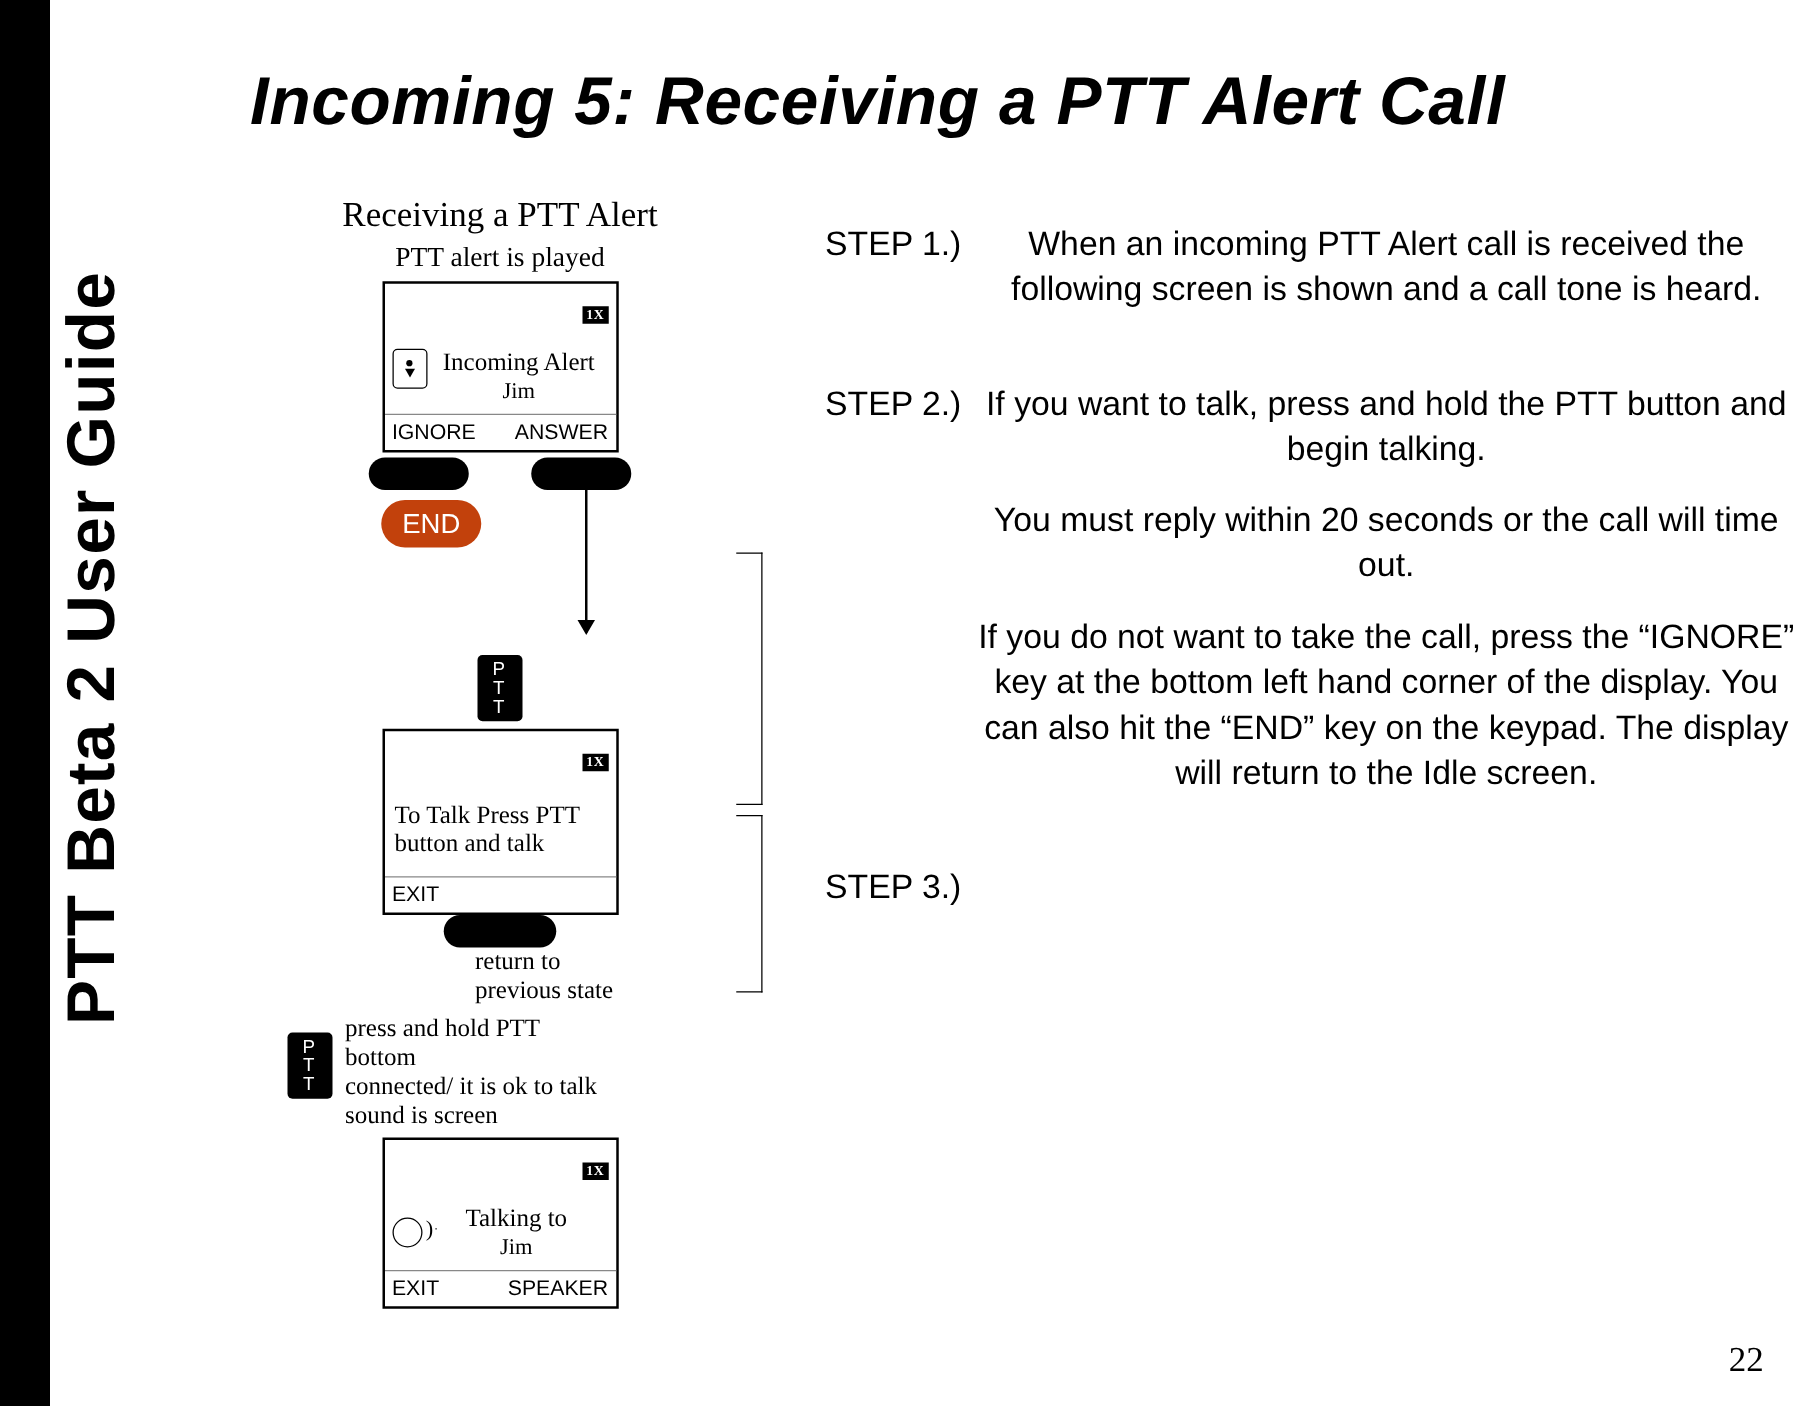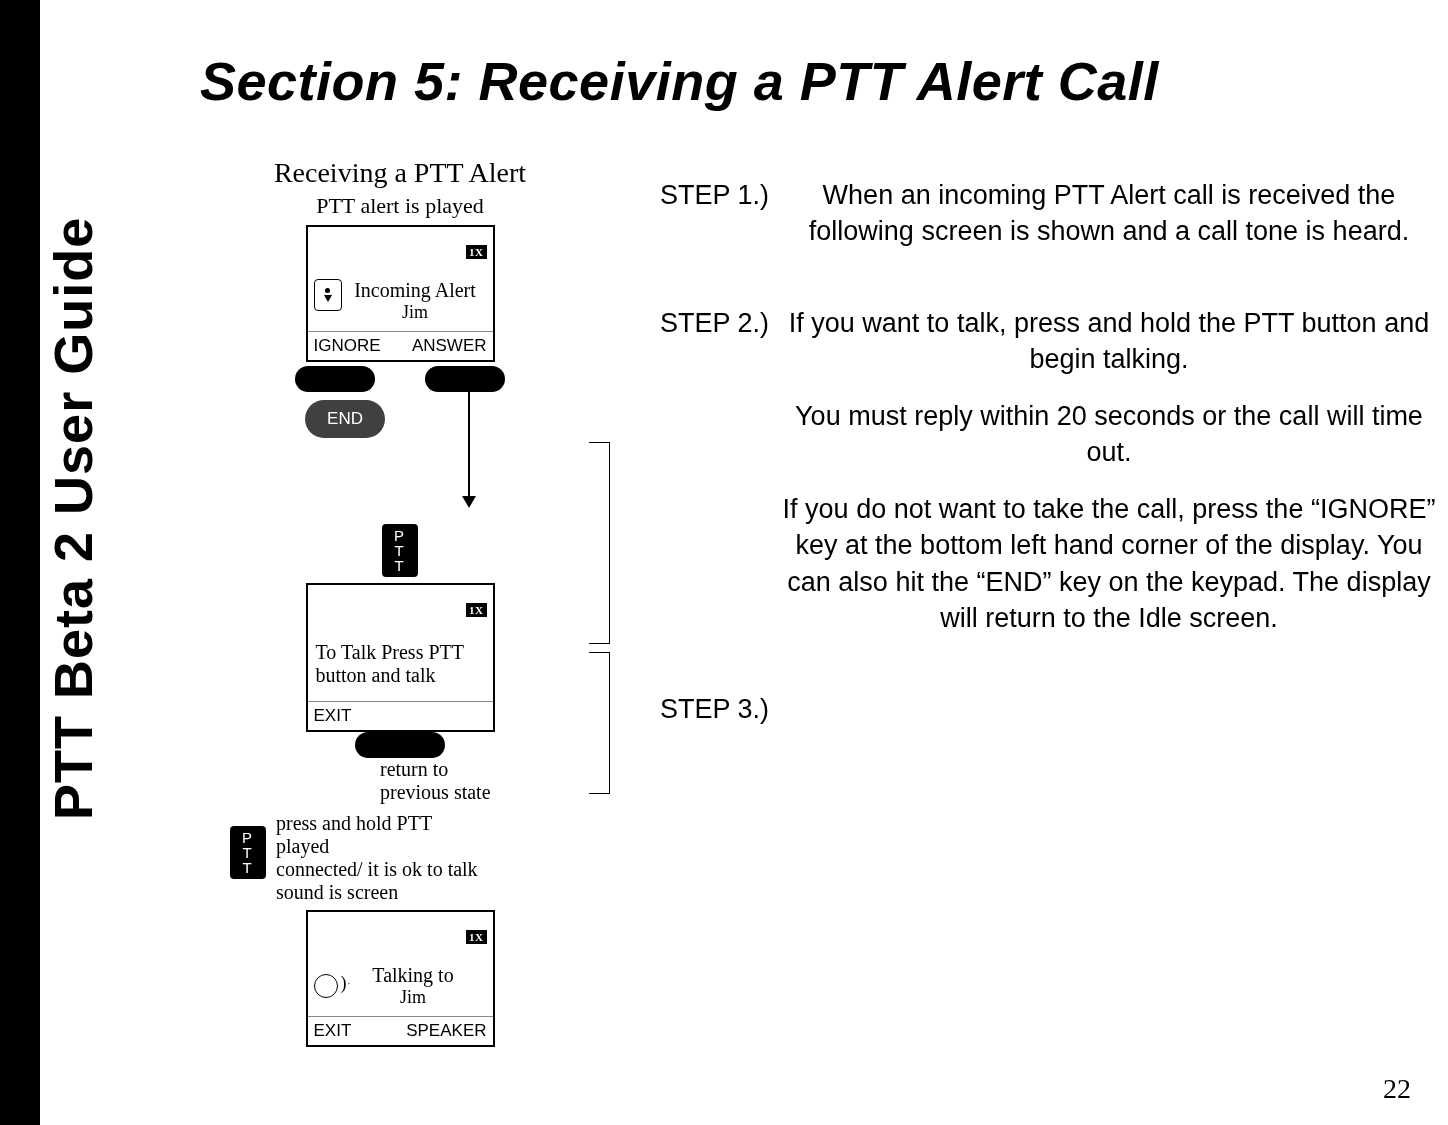--- a/index.html
+++ b/index.html
@@ -161,28 +161,28 @@
     width: 80px; height: 26px;
     background: #000;
     border-radius: 14px;
   }
   .pill.left { left: 0; top: 0; }
   .pill.right { right: 0; top: 0; }
   .end-btn {
     position: absolute;
     left: 10px; top: 34px;
     width: 80px; height: 38px;
-    background: #404040;
+    background: #c2410c;
     color: #fff;
     border-radius: 20px;
     display: flex;
     align-items: center;
     justify-content: center;
     font-family: Arial, sans-serif;
-    font-size: 17px;
+    font-size: 22px;
   }
   .ptt-btn {
     width: 28px;
     background: #000;
     color: #fff;
     font-family: Arial, sans-serif;
     font-size: 15px;
     text-align: center;
     border-radius: 4px;
     padding: 4px 4px;
@@ -268,21 +268,21 @@
 </head>
 <body>
 
 <div class="page-wrap">
   <div class="left-rail">
     <div class="rail-dark"></div>
     <div class="vertical-title">PTT Beta 2 User Guide</div>
   </div>
 
   <div class="content">
-    <h1 class="page-title">Section 5: Receiving a PTT Alert Call</h1>
+    <h1 class="page-title">Incoming 5: Receiving a PTT Alert Call</h1>
 
     <div class="content-row">
 
       <div class="figure-col" style="position:relative;">
         <div class="fig-title">Receiving a PTT Alert</div>
         <div class="fig-sub">PTT alert is played</div>
 
         <div class="phone-screen">
           <div class="status-row">
               <span class="onex">1X</span>
@@ -330,21 +330,21 @@
           <div class="return-text">return to</div>
           <div class="return-text">previous state</div>
         </div>
 
         <div class="ptt-instruction-block">
           <div class="ptt-btn" style="margin-top:14px; white-space:pre-line;">P
 T
 T</div>
           <div>
             <div>press  and hold PTT</div>
-            <div>played</div>
+            <div>bottom</div>
             <div>connected/ it is ok to talk</div>
             <div>sound is screen</div>
           </div>
         </div>
 
         <div class="phone-screen">
           <div class="status-row">
               <span class="onex">1X</span>
             </div>
           <div class="screen-body" style="align-items:center;">

